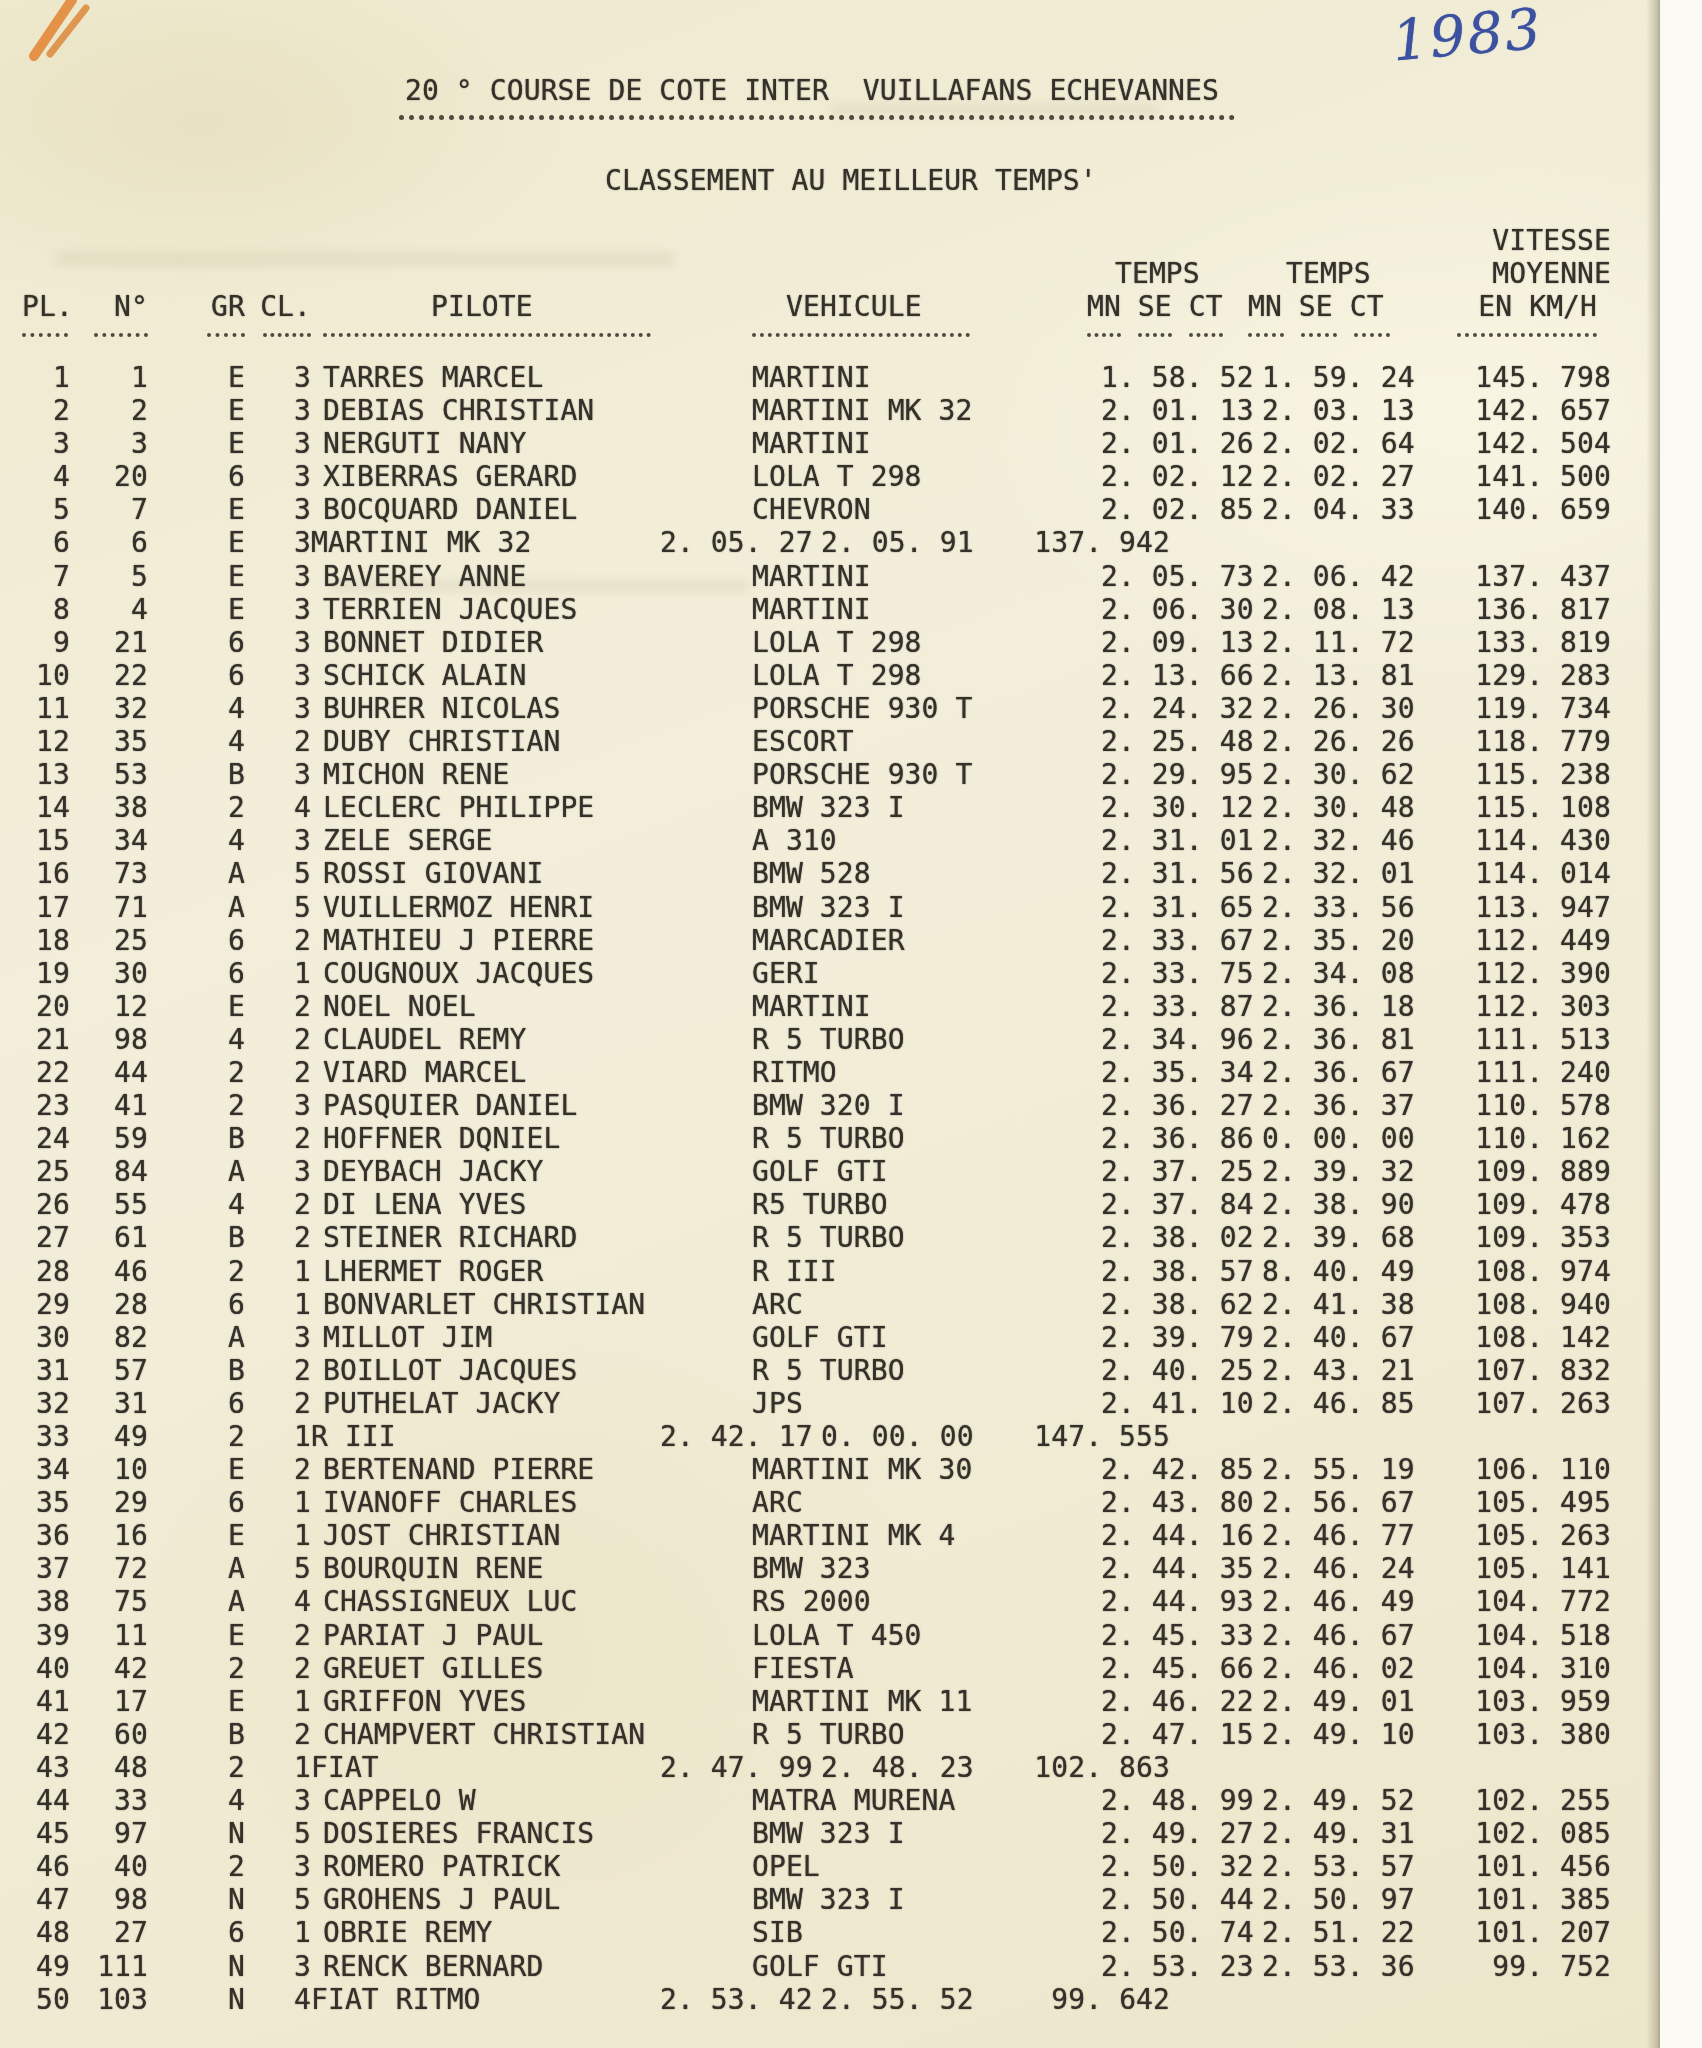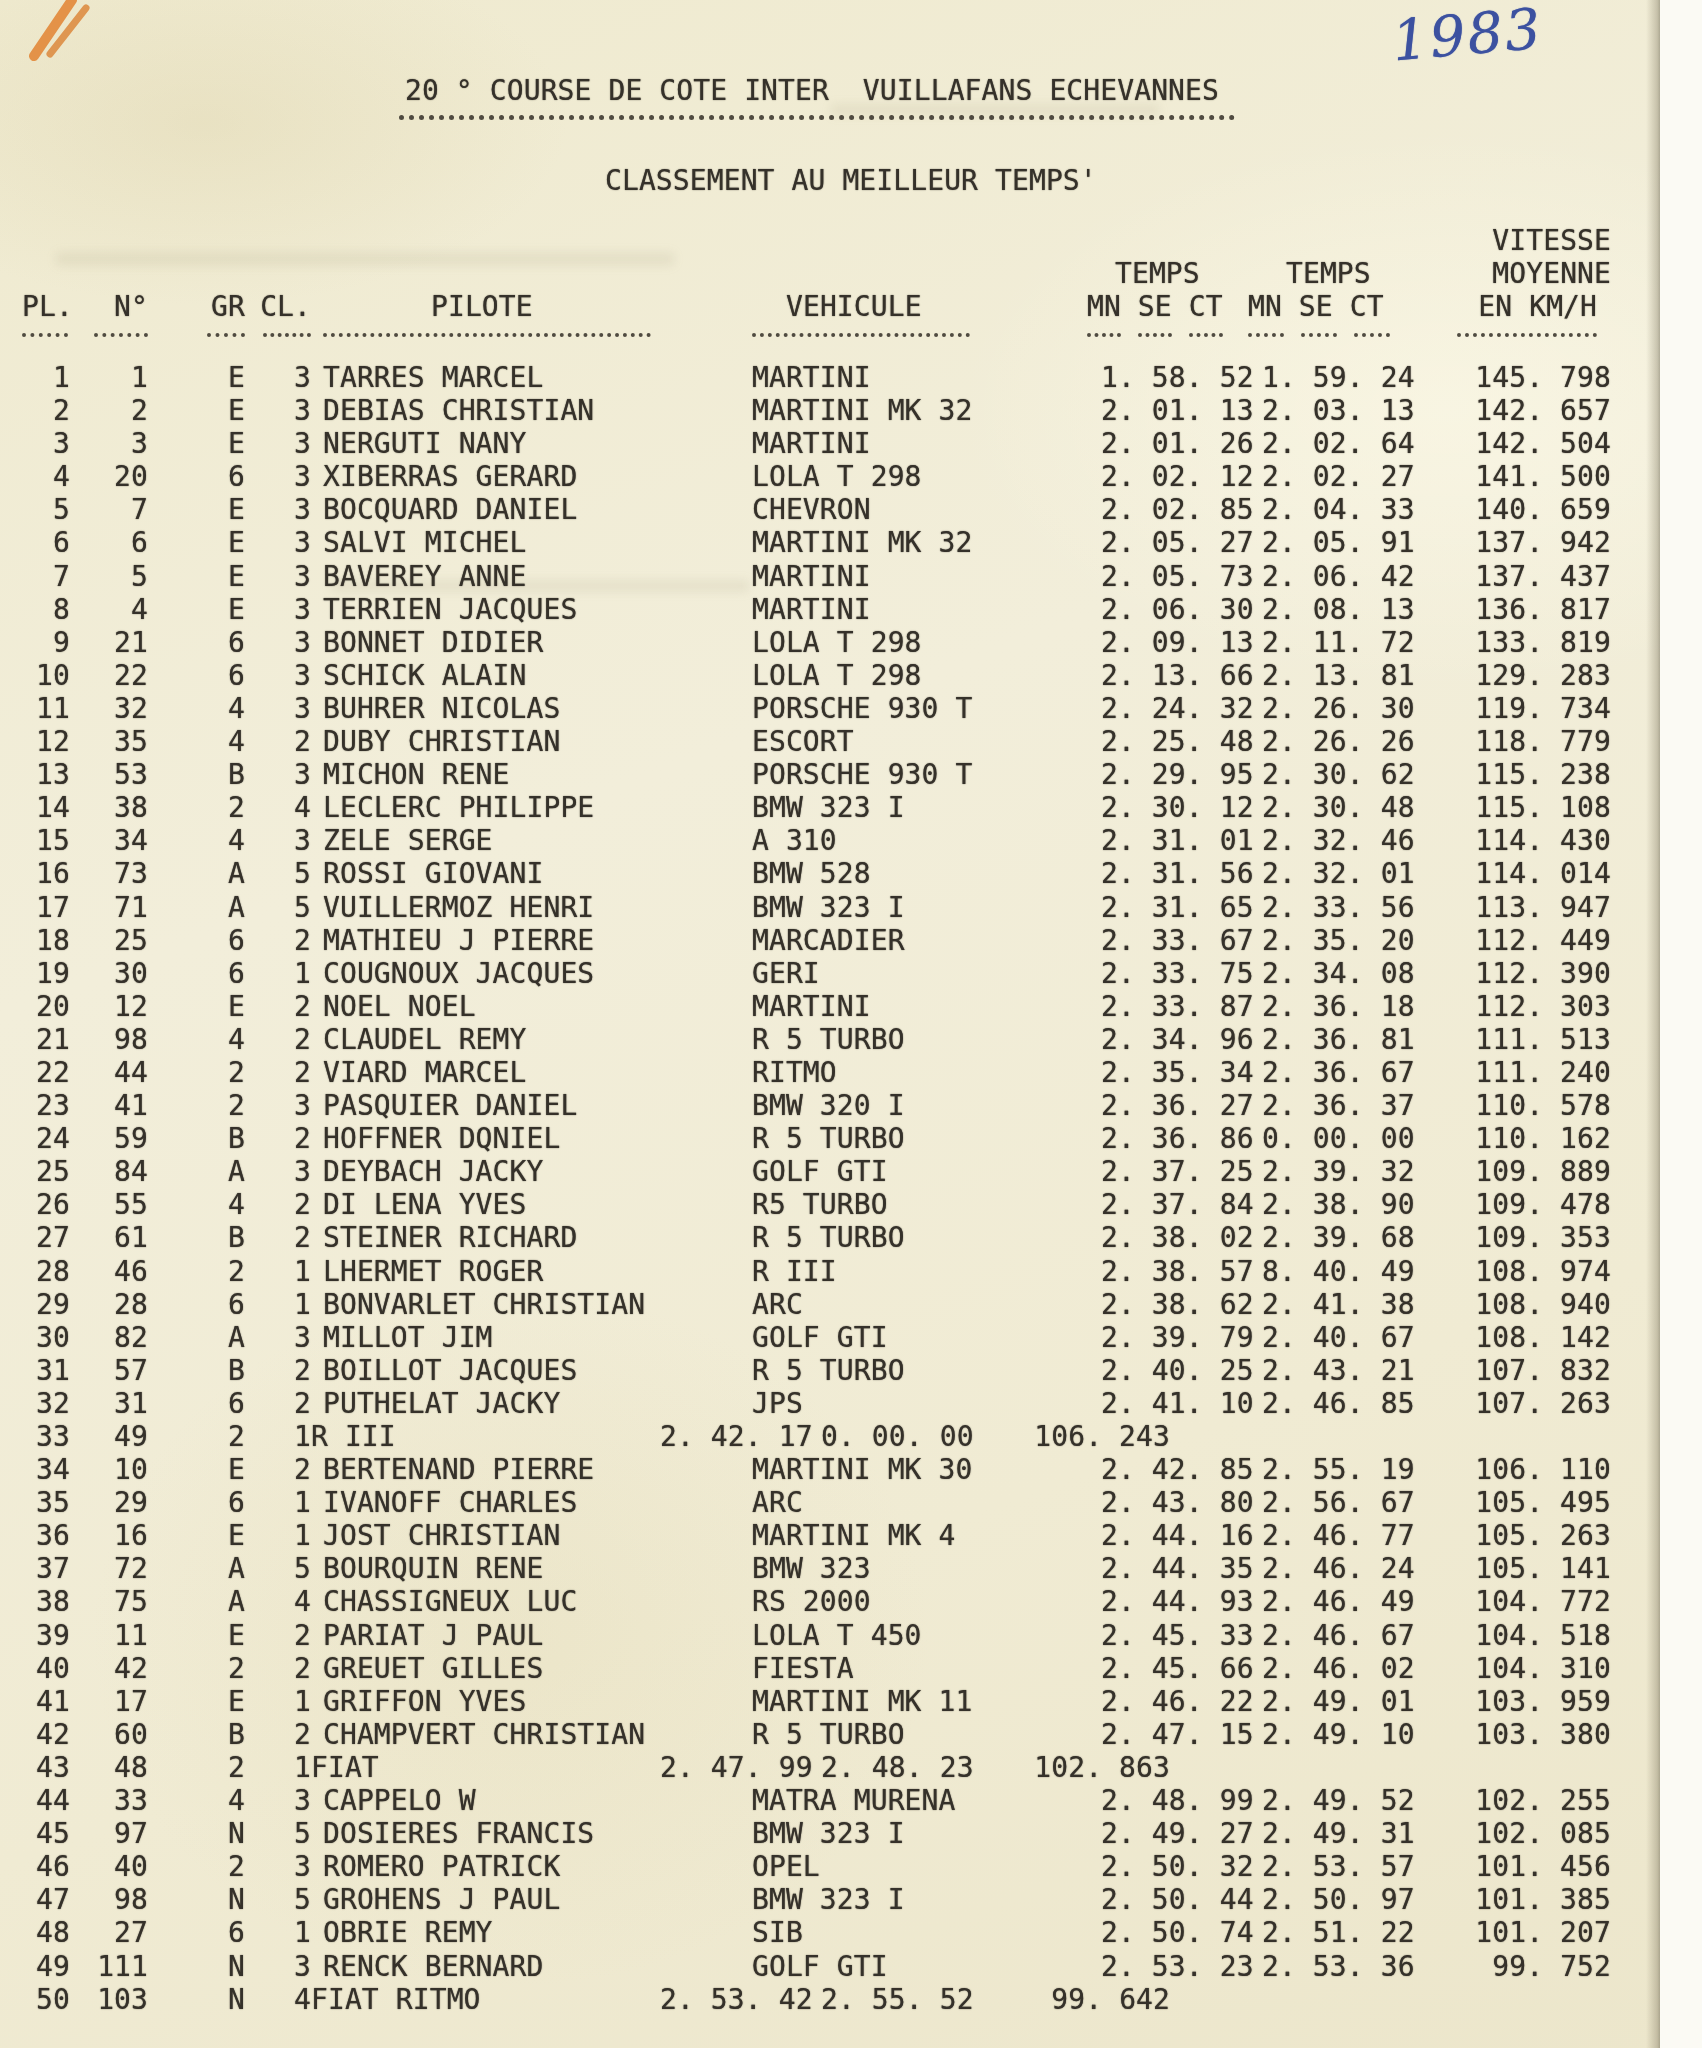--- a/index.html
+++ b/index.html
@@ -171,21 +171,20 @@
     <div class="c-veh">CHEVRON</div>
     <div class="c-t1">2. 02. 85</div>
     <div class="c-t2">2. 04. 33</div>
     <div class="c-spd ra">140. 659</div>
   </div>
     <div class="row">
     <div class="c-pl ra">6</div>
     <div class="c-num ra">6</div>
     <div class="c-gr ra pr9">E</div>
     <div class="c-cl ra">3</div>
-    <div class="c-pil" style="padding-left:12px;box-sizing:border-box">SALVI MICHEL</div>
     <div class="c-veh">MARTINI MK 32</div>
     <div class="c-t1">2. 05. 27</div>
     <div class="c-t2">2. 05. 91</div>
     <div class="c-spd ra">137. 942</div>
   </div>
     <div class="row">
     <div class="c-pl ra">7</div>
     <div class="c-num ra">5</div>
     <div class="c-gr ra pr9">E</div>
     <div class="c-cl ra">3</div>
@@ -471,21 +470,21 @@
     <div class="c-spd ra">107. 263</div>
   </div>
     <div class="row">
     <div class="c-pl ra">33</div>
     <div class="c-num ra">49</div>
     <div class="c-gr ra pr9">2</div>
     <div class="c-cl ra">1</div>
     <div class="c-veh">R III</div>
     <div class="c-t1">2. 42. 17</div>
     <div class="c-t2">0. 00. 00</div>
-    <div class="c-spd ra">106. 243</div>
+    <div class="c-spd ra">147. 555</div>
   </div>
     <div class="row">
     <div class="c-pl ra">34</div>
     <div class="c-num ra">10</div>
     <div class="c-gr ra pr9">E</div>
     <div class="c-cl ra">2</div>
     <div class="c-pil" style="padding-left:12px;box-sizing:border-box">BERTENAND PIERRE</div>
     <div class="c-veh">MARTINI MK 30</div>
     <div class="c-t1">2. 42. 85</div>
     <div class="c-t2">2. 55. 19</div>

